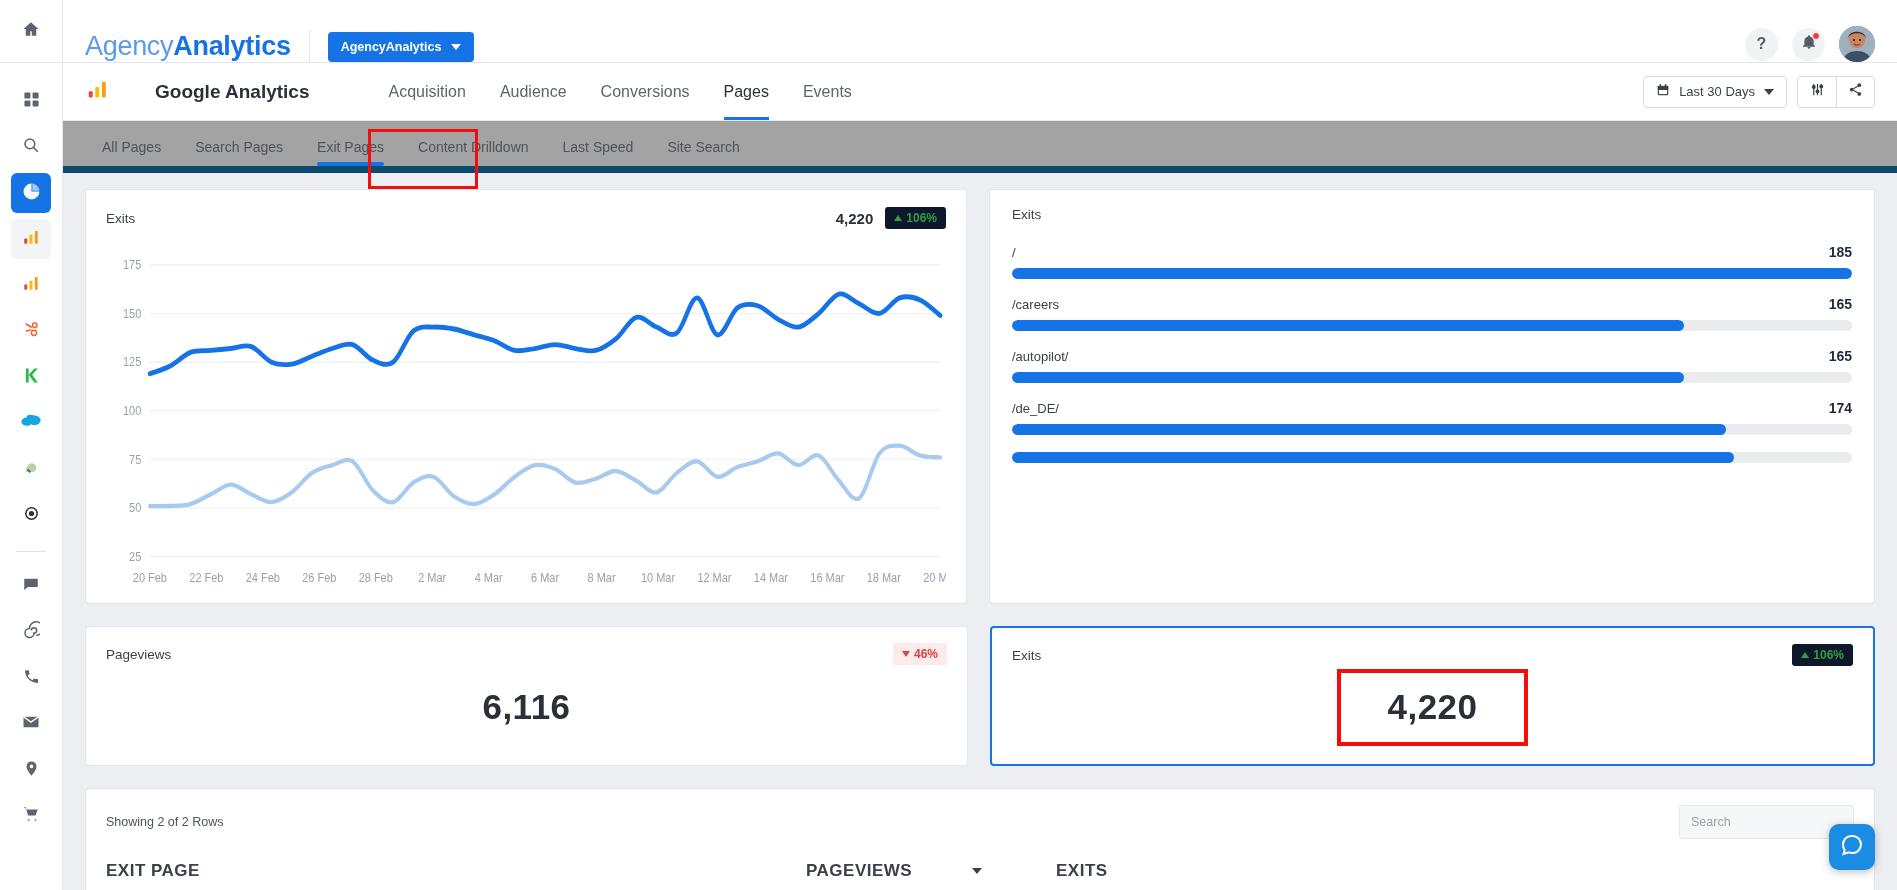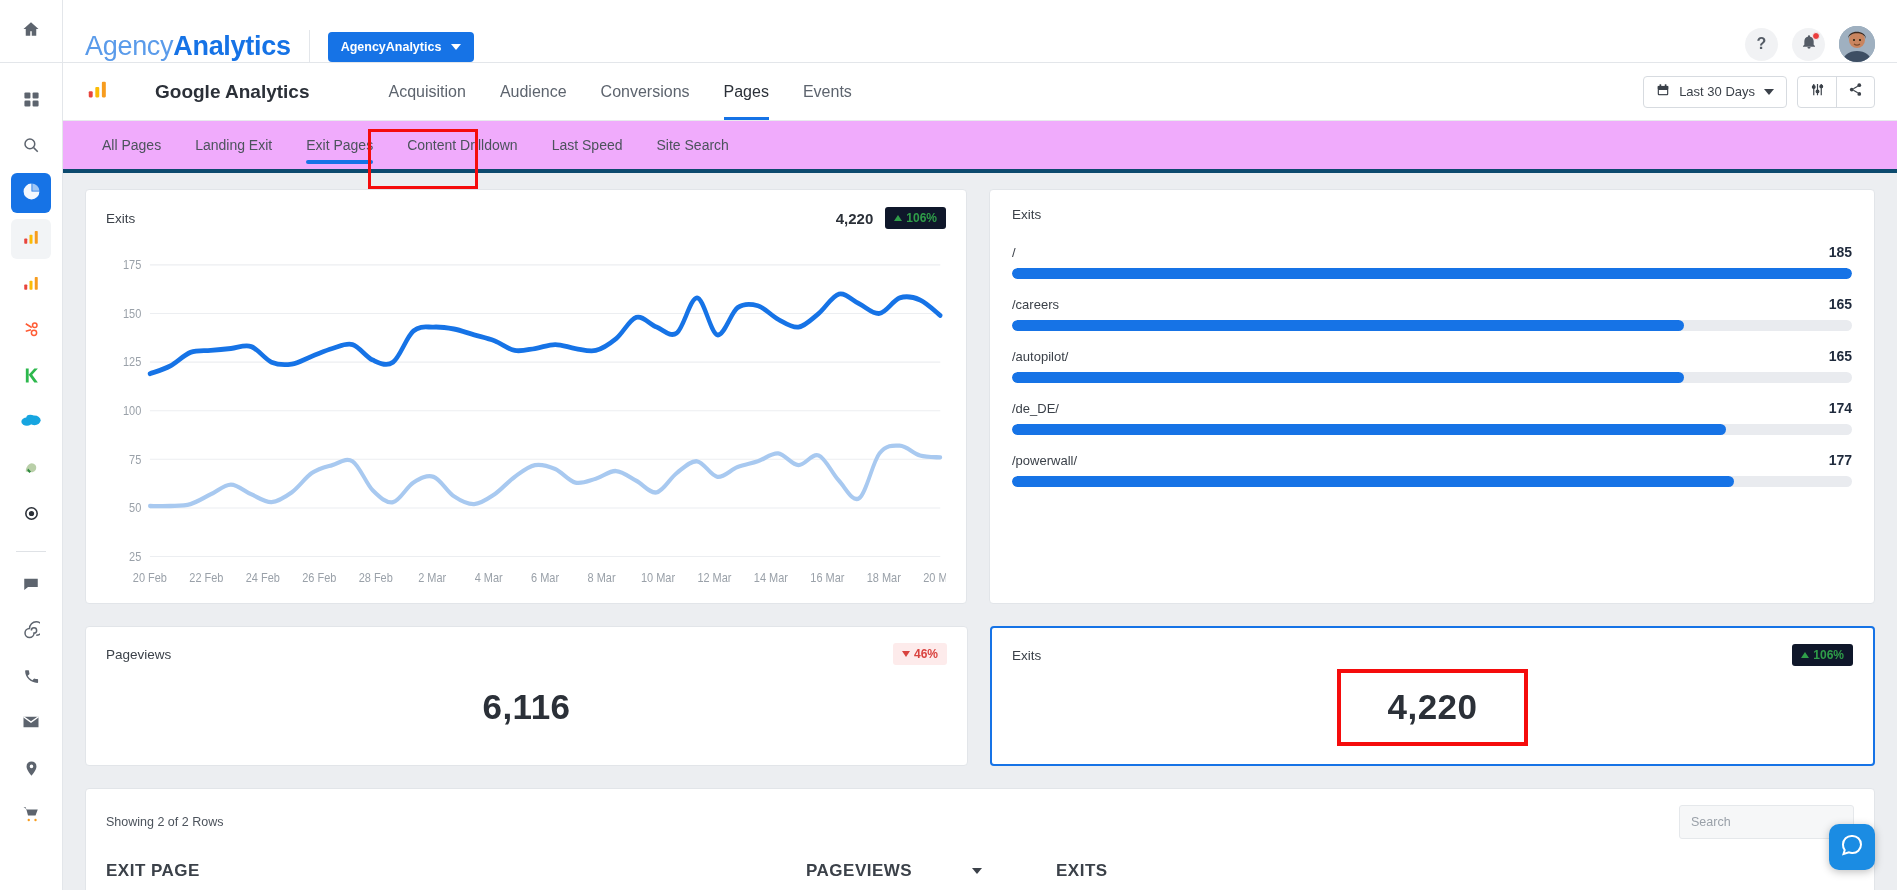--- a/index.html
+++ b/index.html
@@ -83,22 +83,22 @@
     height: 32px; border: 1px solid #d7dbe0; border-radius: 4px; background: #fff;
     display: flex; align-items: center; gap: 9px; padding: 0 12px;
     font-size: 13px; color: #3b4149; cursor: pointer; font-family:"Liberation Sans",sans-serif;
   }
   .icon-grp { display: flex; height: 32px; border: 1px solid #d7dbe0; border-radius: 4px; overflow: hidden; background:#fff;}
   .icon-grp > div { width: 38px; display: flex; align-items: center; justify-content: center; cursor: pointer; }
   .icon-grp > div + div { border-left: 1px solid #d7dbe0; }
 
   
   .sub-bar {
-    height: 52px; background: #f0abfc; border-bottom: 4px solid #0c4a6e;
-    display: flex; align-items: center; padding-left: 22px; position: relative;
+    height: 52px; background: #a3a3a3; border-bottom: 7px solid #0c4a6e;
+    display: flex; align-items: flex-start; padding-left: 22px; position: relative;
   }
   .sub-tab {
     font-size: 14px; color: #4c535c; padding: 0 17px; height: 52px;
     display: flex; align-items: center; position: relative; cursor: pointer; white-space: nowrap;
   }
   .sub-tab.sel::after {
     content:''; position:absolute; left:17px; right:17px; bottom:7px; height:4px; background:#1673e6; border-radius:2px;
   }
   .hl-box {
     position: absolute; border: 3px solid #f50c0c; pointer-events: none;
@@ -437,21 +437,21 @@
           </div>
         </div>
       </div>
     </div>
 
     <div class="sub-bar">
       <div class="sub-tab">
           <span>All Pages</span>
         </div>
       <div class="sub-tab">
-          <span>Landing Exit</span>
+          <span>Search Pages</span>
         </div>
       <div class="sub-tab sel">
           <span>Exit Pages</span>
         </div>
       <div class="sub-tab">
           <span>Content Drilldown</span>
         </div>
       <div class="sub-tab">
           <span>Last Speed</span>
         </div>
@@ -551,24 +551,20 @@
               <div class="bar-row">
                 <div class="bar-top">
                   <span class="bar-label">/de_DE/</span>
                   <span class="bar-value">174</span>
                 </div>
                 <div class="bar-track">
                   <div class="bar-fill" style="width: 85%;"></div>
                 </div>
               </div>
               <div class="bar-row">
-                <div class="bar-top">
-                  <span class="bar-label">/powerwall/</span>
-                  <span class="bar-value">177</span>
-                </div>
                 <div class="bar-track">
                   <div class="bar-fill" style="width: 86%;"></div>
                 </div>
               </div>
             </div>
         </div>
       </div>
 
       <div class="row" style="margin-top:22px">
         <div class="card kpi-card">

